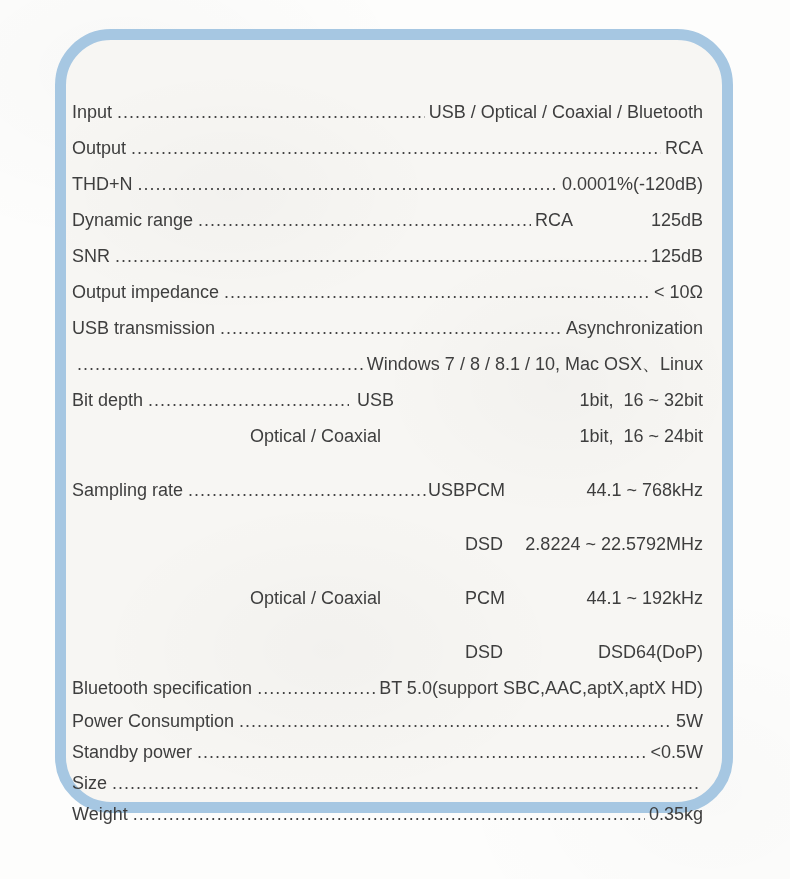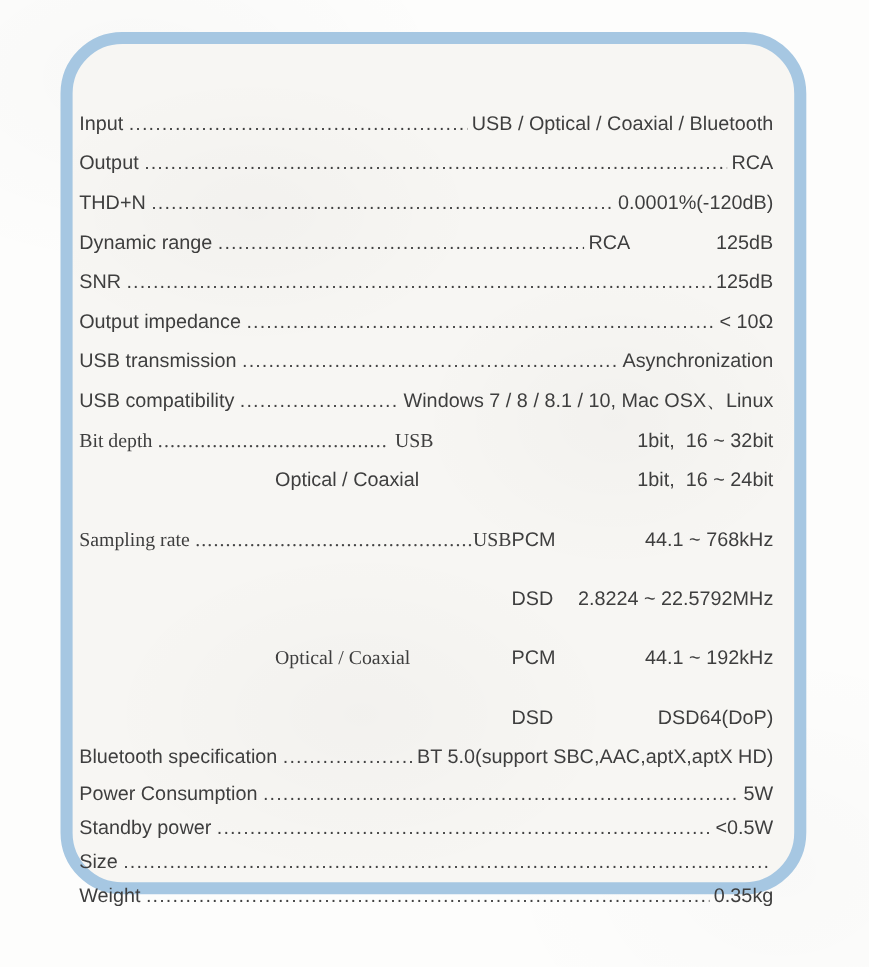--- a/index.html
+++ b/index.html
@@ -50,21 +50,21 @@
     overflow:hidden;white-space:nowrap;
     margin-left:5px;margin-right:4px;
     letter-spacing:1px;
     color:#434343;
   }
   .dots::after{
     content:"...................................................................................................................................................................................................................................................";
   }
   .value{white-space:pre;}
   .valcol{width:130px;text-align:right;white-space:pre;}
-  .group{display:flex;align-items:baseline;min-width:0;font-family:Liberation Serif, serif;}
+  .group{display:flex;align-items:baseline;min-width:0;}
   .g322{width:322px;flex:0 0 322px;}
   .sub{white-space:nowrap;margin-left:4px;}
   .sub.indent{margin-left:178px;}
   .spacer{flex:1 1 0;}
   .grid .value{text-align:right;}
   .col{white-space:nowrap;}
 </style>
 </head>
 <body>
 
@@ -108,21 +108,20 @@
       <span class="value">&lt; 10Ω</span>
     </div>
 
     <div class="row">
       <span class="label">USB transmission</span>
       <span class="dots"></span>
       <span class="value">Asynchronization</span>
     </div>
 
     <div class="row">
-      <span class="label">USB compatibility</span>
       <span class="dots"></span>
       <span class="value">Windows 7 / 8 / 8.1 / 10, Mac OSX、Linux</span>
     </div>
 
     <div class="row">
       <span class="group g322">
         <span class="label">Bit depth</span>
         <span class="dots"></span>
         <span class="sub">USB</span>
       </span>

